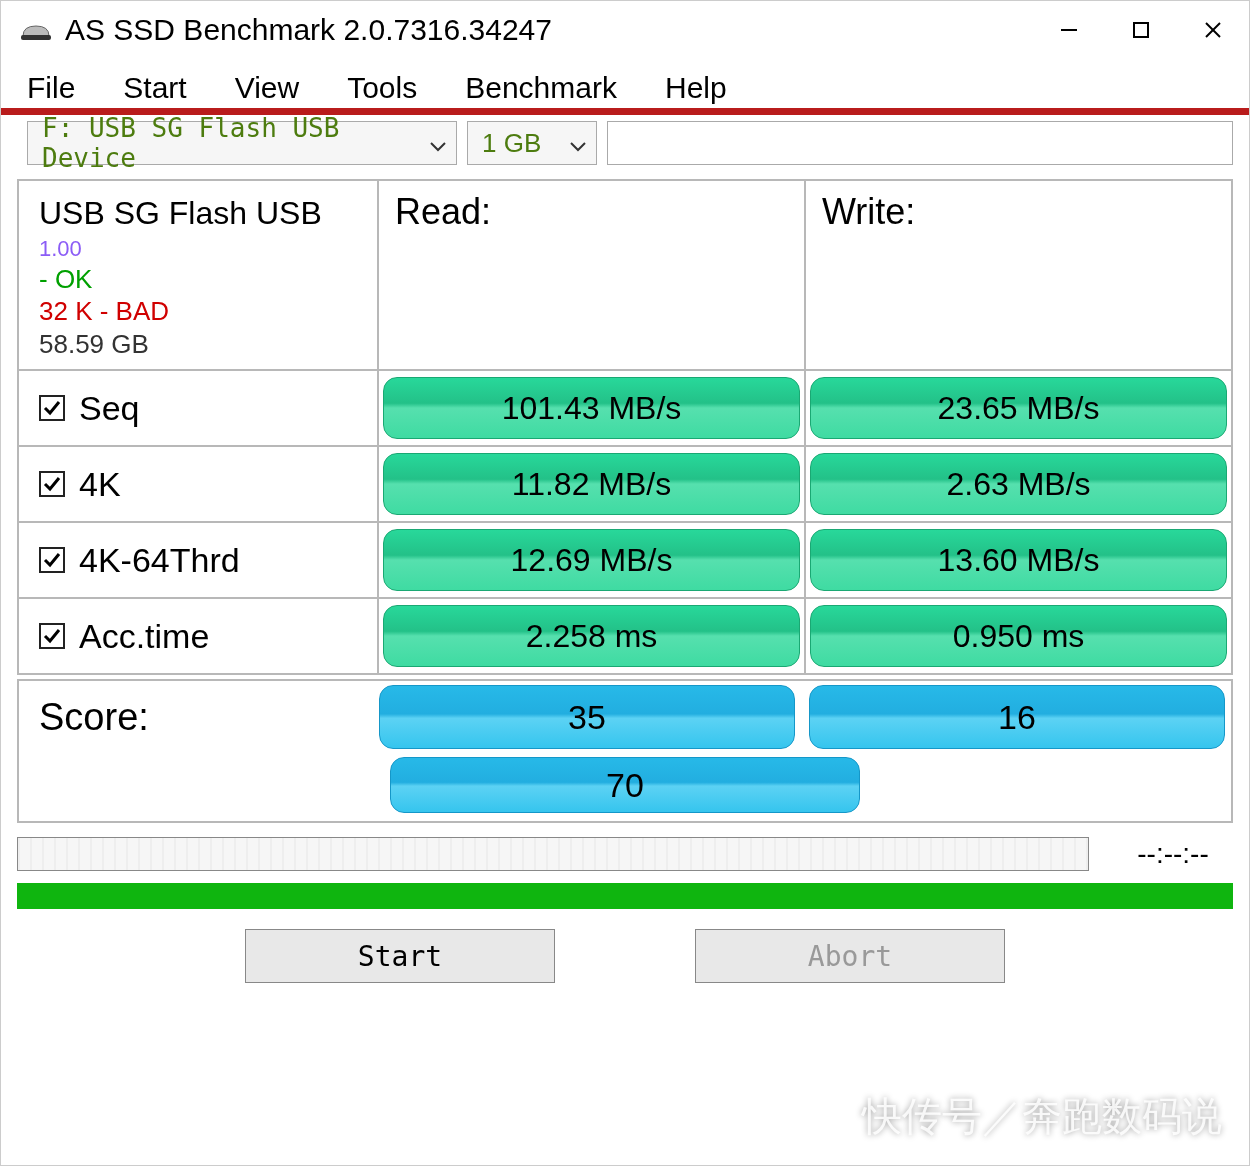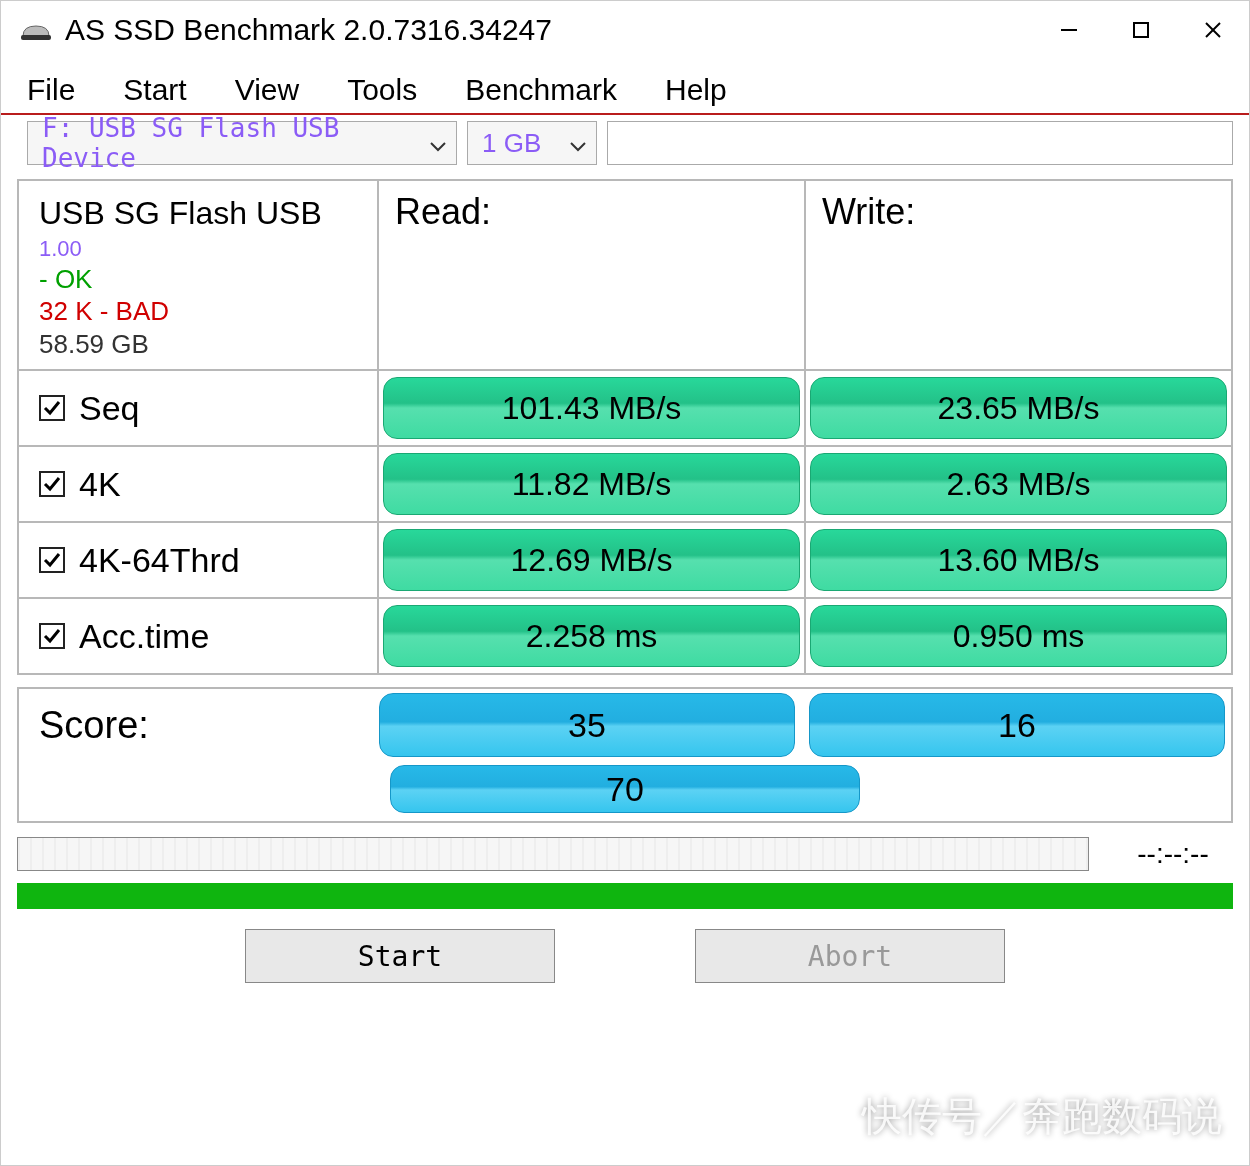--- a/index.html
+++ b/index.html
@@ -45,21 +45,21 @@
     align-items: center;
     justify-content: center;
   }
   .win-btn svg { stroke: #000; stroke-width: 2; fill: none; }
   .menubar {
     display: flex;
     gap: 0;
     padding: 0 26px;
     height: 48px;
     align-items: center;
-    border-bottom: 2px solid #b91c1c;
+    border-bottom: 7px solid #b91c1c;
     margin-top: 8px;
   }
   .menu-item {
     font-size: 30px;
     color: #000;
     margin-right: 48px;
   }
   .toolbar {
     display: flex;
     padding: 6px 16px 10px 26px;
@@ -68,21 +68,21 @@
   }
   .combo {
     height: 44px;
     border: 1px solid #aaa;
     background: #f6f6f6;
     display: flex;
     align-items: center;
     padding: 0 10px 0 14px;
     font-family: "Consolas", monospace;
     font-size: 26px;
-    color: #8b5cf6;
+    color: #4d7c0f;
     position: relative;
   }
   .combo.device { width: 430px; font-family: "Consolas", monospace; }
   .combo.size   { width: 130px; font-family: Arial; }
   .combo .chev { position: absolute; right: 10px; }
   .search-box {
     flex: 1;
     height: 44px;
     border: 1px solid #aaa;
     background: #fff;
@@ -148,21 +148,21 @@
   .pill {
     width: 100%; height: 62px;
     border-radius: 14px;
     display: flex; align-items: center; justify-content: center;
     font-size: 32px; color: #000;
     background: linear-gradient(to bottom, #28d89a 0%, #23c188 42%, #56e0ae 50%, #3fdba2 100%);
     border: 1px solid #1aa873;
   }
   
   .score-wrap {
-    margin: 12px 16px 0 16px;
+    margin: 4px 16px 0 16px;
     border: 2px solid #b8b8b8;
     display: flex;
     flex-direction: column;
     padding-bottom: 6px;
   }
   .score-top {
     display: flex;
     align-items: center;
     padding: 4px 6px 4px 20px;
   }
@@ -185,21 +185,21 @@
     font-size: 34px; color: #000; font-weight: 500;
     background: linear-gradient(to bottom, #27b9e8 0%, #22aee0 45%, #5cd2f4 52%, #35c5ee 100%);
     border: 1px solid #1597c8;
   }
   .score-total-row {
     display: flex;
     justify-content: center;
     padding: 4px 6px 2px 6px;
   }
   .score-total {
-    width: 470px; height: 48px;
+    width: 470px; height: 56px;
   }
   
   .prog-row {
     margin: 14px 16px 0 16px;
     display: flex;
     align-items: center;
     gap: 24px;
   }
   .prog-bar {
     flex: 1; height: 34px;

